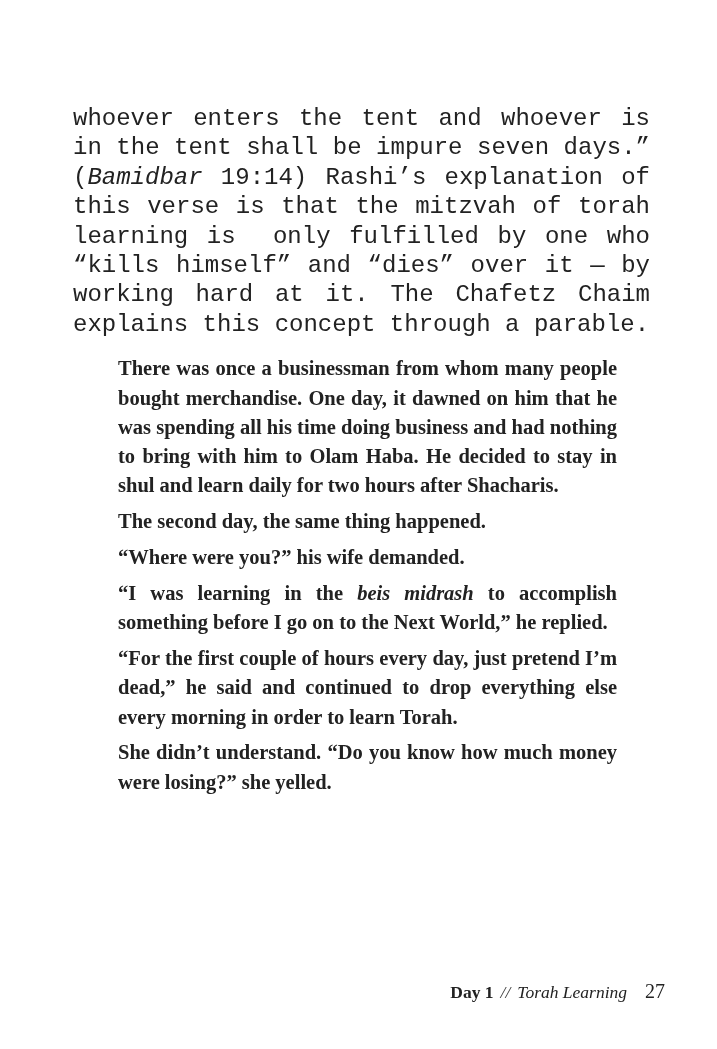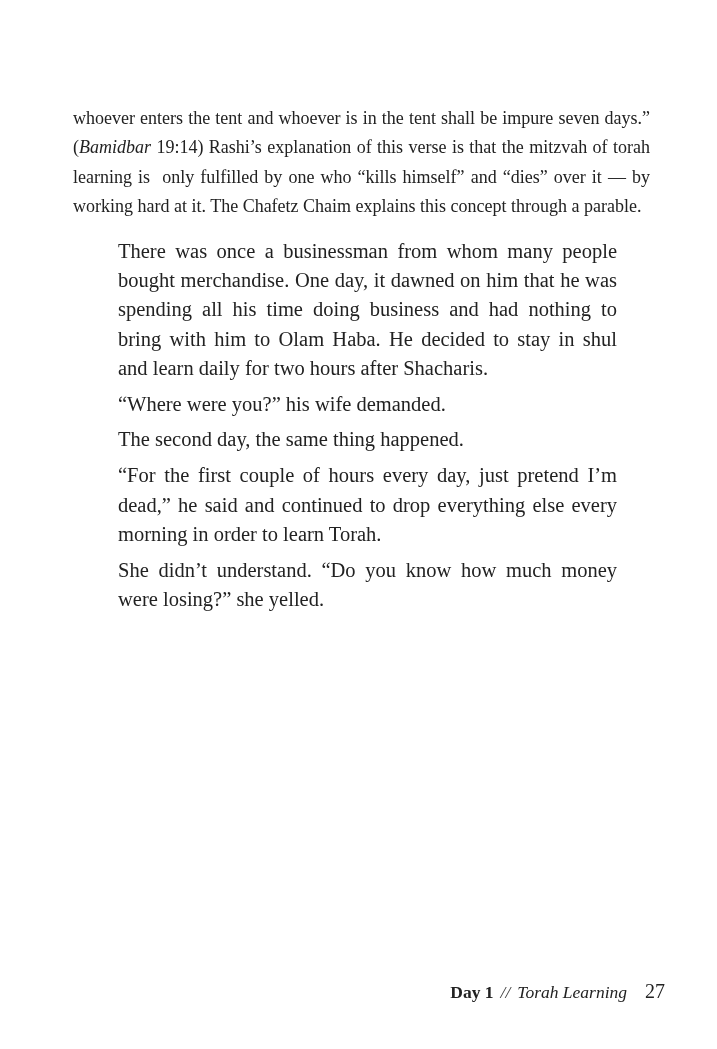--- a/index.html
+++ b/index.html
@@ -22,37 +22,39 @@
     overflow: hidden;
   }
   .text-block {
     position: absolute;
     left: 73px;
     top: 104px;
     width: 577px;
   }
   .body-paragraphs p {
     margin: 0;
-    font-size: 18px;
+    font-size: 24px;
     line-height: 29.4px;
     text-align: justify;
     text-justify: inter-word;
     hyphens: none;
+    font-family: Liberation Mono, monospace;
   }
   .parable {
     margin: 15px 33px 0 45px;
     padding: 0;
   }
   .parable p {
     margin: 0 0 6.5px 0;
     font-size: 20.5px;
     line-height: 29.3px;
     text-align: justify;
     text-justify: inter-word;
     hyphens: none;
+    font-weight: bold;
   }
   .parable p:last-child { margin-bottom: 0; }
   em { font-style: italic; }
   .running-footer {
     position: absolute;
     left: 0;
     right: 52px;
     bottom: 46px;
     display: flex;
     justify-content: flex-end;
@@ -86,22 +88,23 @@
 
 <div class="page">
 
   <main class="text-block">
     <div class="body-paragraphs">
         <p>whoever enters the tent and whoever is in the tent shall be impure seven days.” (<em>Bamidbar</em> 19:14) Rashi’s explanation of this verse is that the mitzvah of torah learning is&nbsp; only fulfilled by one who “kills himself” and “dies” over it — by working hard at it. The Chafetz Chaim explains this concept through a parable.</p>
       </div>
 
     <blockquote class="parable">
         <p>There was once a businessman from whom many people bought merchandise. One day, it dawned on him that he was spending all his time doing business and had nothing to bring with him to Olam Haba. He decided to stay in shul and learn daily for two hours after Shacharis.</p>
+        <p>The second day, the same thing happened.</p>
         <p>“Where were you?” his wife demanded.</p>
-        <p>The second day, the same thing happened.</p>
+        <p>“I was learning in the <em>beis midrash</em> to accomplish something before I go on to the Next World,” he replied.</p>
         <p>“For the first couple of hours every day, just pretend I’m dead,” he said and continued to drop everything else every morning in order to learn Torah.</p>
         <p>She didn’t understand. “Do you know how much money were losing?” she yelled.</p>
       </blockquote>
   </main>
 
   <footer class="running-footer">
     <span class="footer-day">Day 1</span>
     <span class="footer-sep">//</span>
     <span class="footer-chapter">Torah Learning</span>
     <span class="footer-pagenum">27</span>

